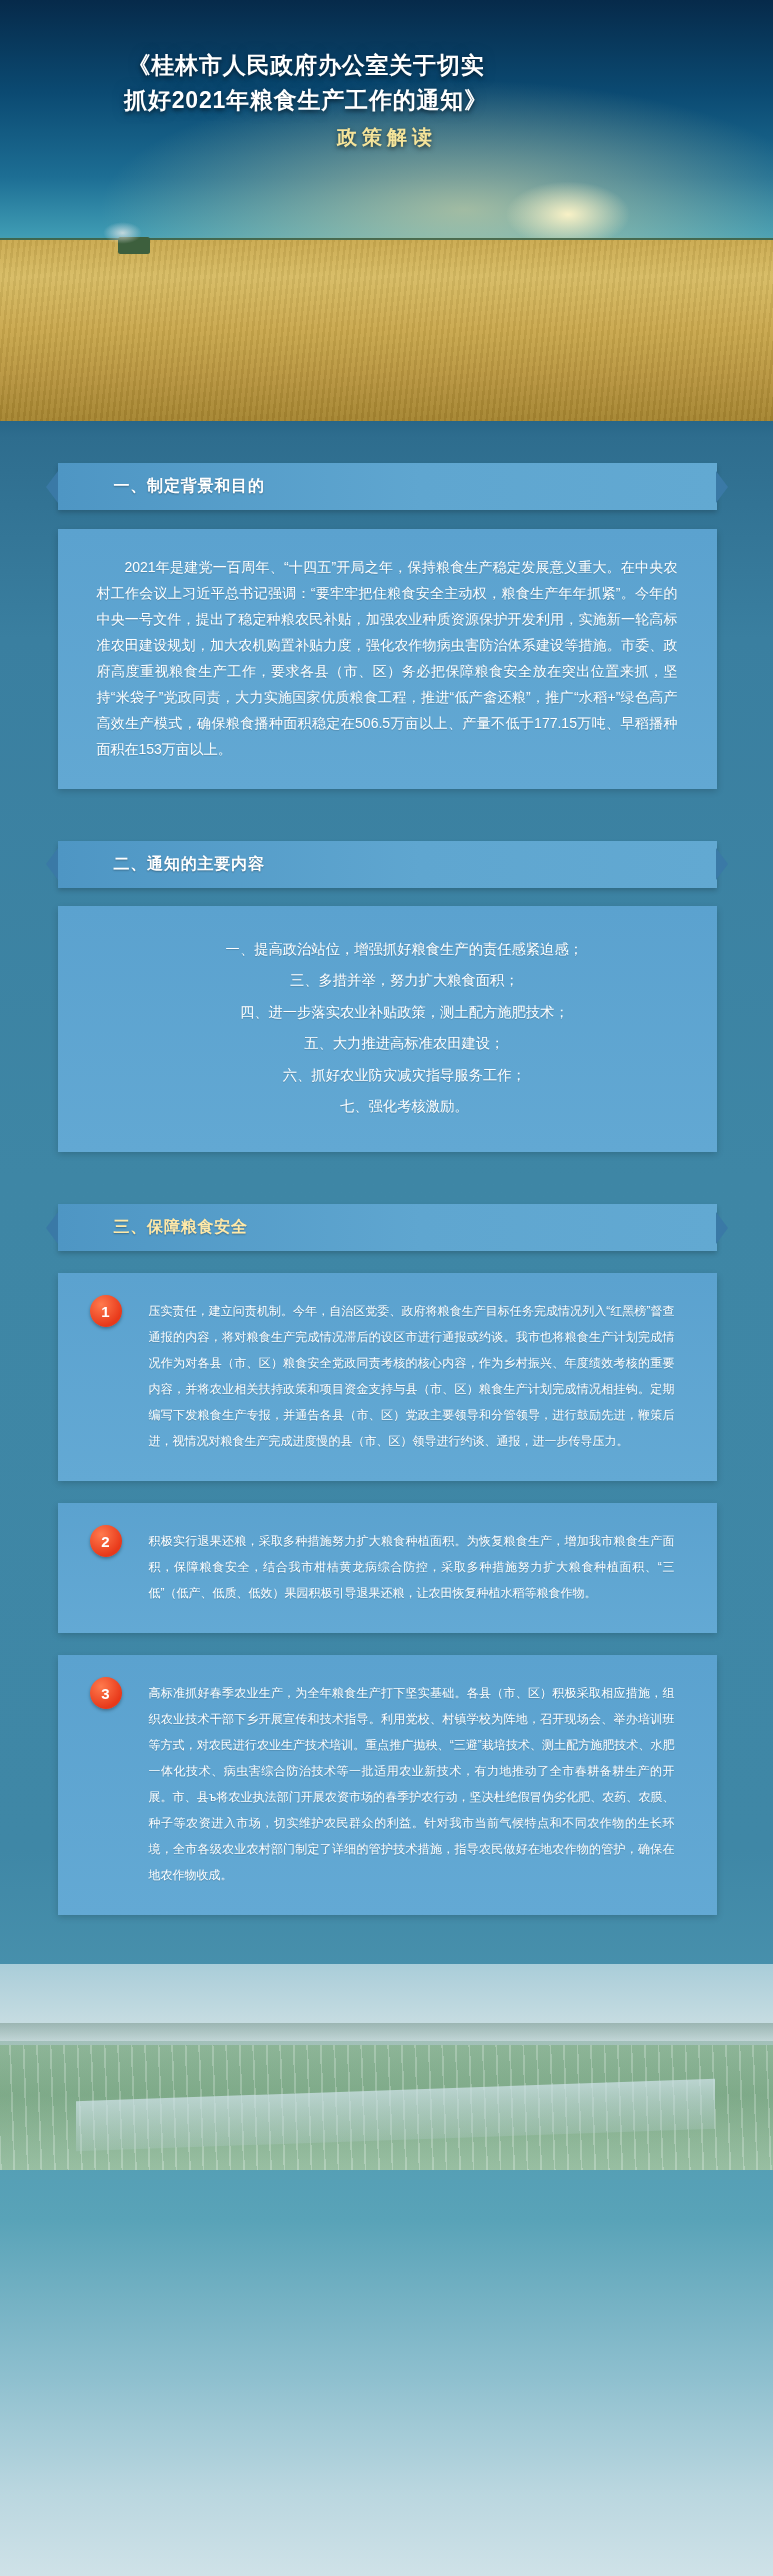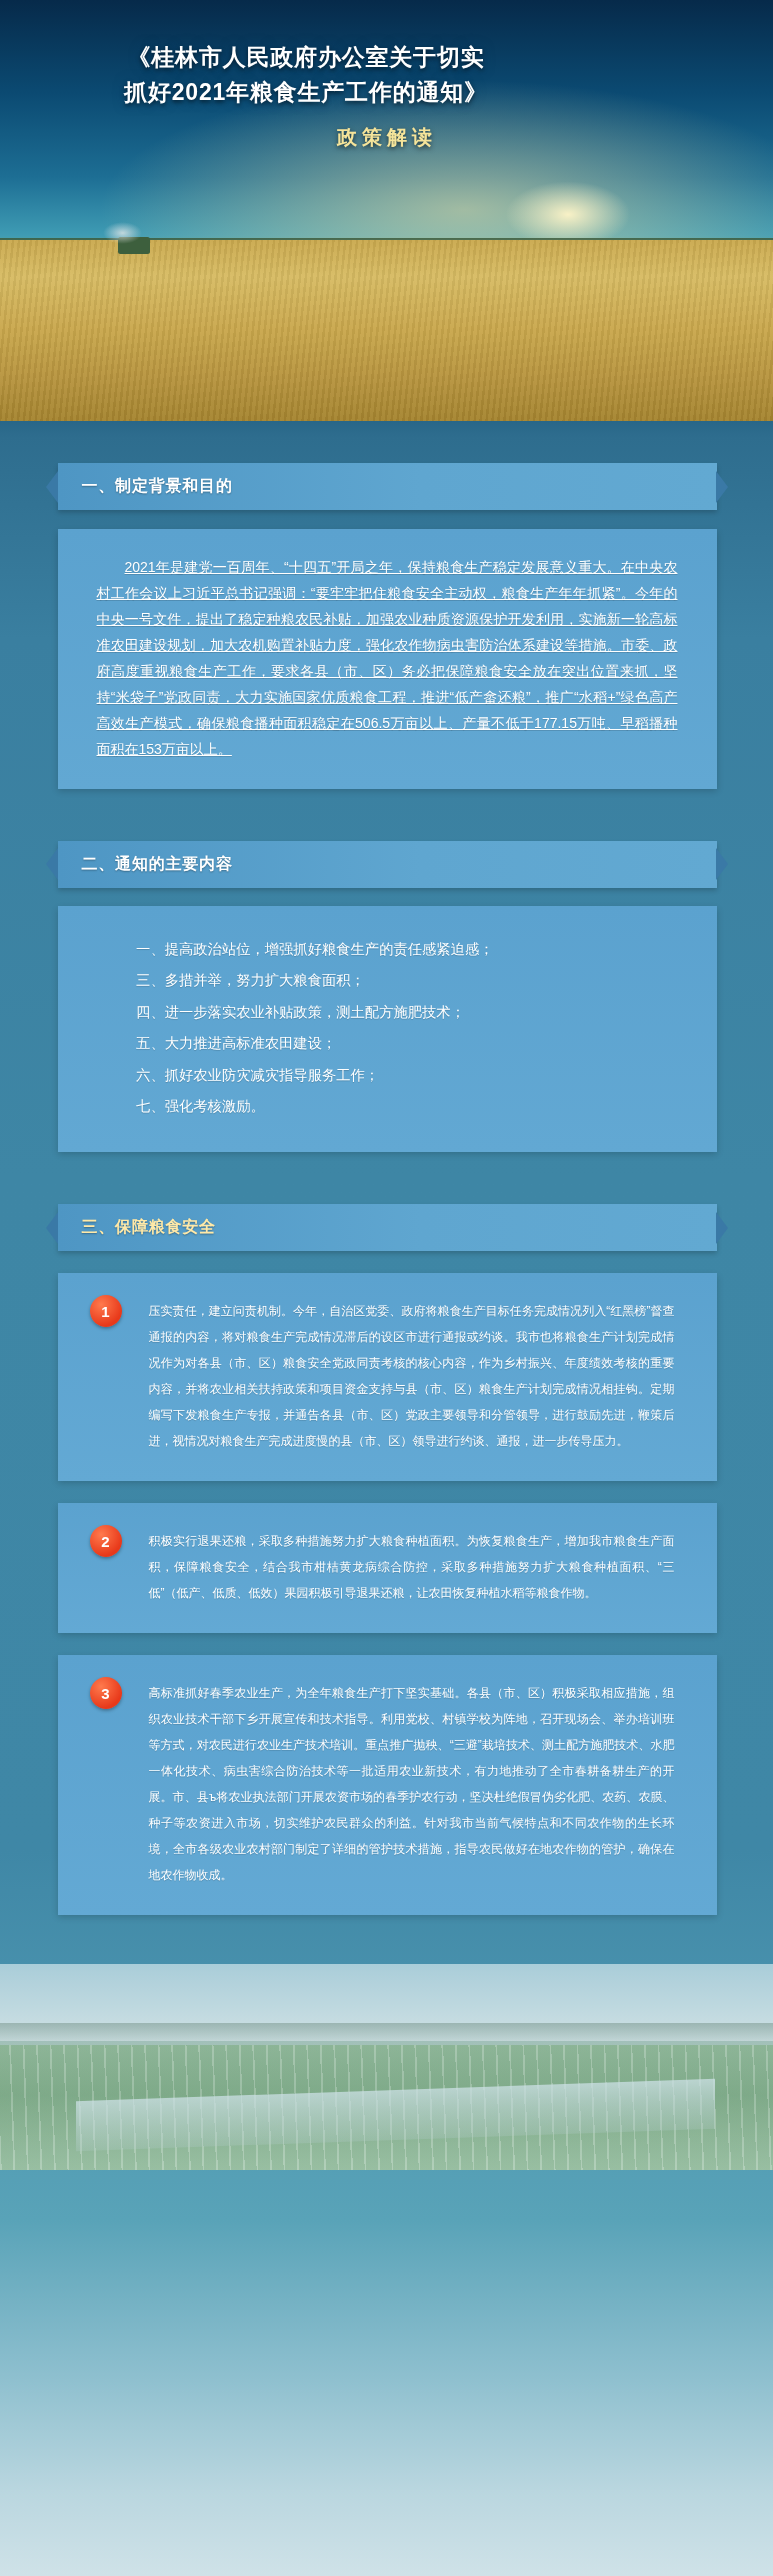--- a/index.html
+++ b/index.html
@@ -61,21 +61,21 @@
   .hero .tractor {
     position: absolute; left: 118px; top: 237px; width: 32px; height: 17px;
     background: #3d5f3d; border-radius: 2.5px;
   }
   .hero .tractor:after {
     content:""; position:absolute; left:-15px; top:-15px; width:39px; height:22px;
     background: radial-gradient(ellipse at center, rgba(235,235,235,0.75), rgba(235,235,235,0) 70%);
   }
 
   .hero-title {
-    position: absolute; left: 0; top: 40px; width: 612px;
+    position: absolute; left: 0; top: 48px; width: 612px;
     text-align: center;
     z-index: 5;
   }
   .hero-title .line {
     font-size: 23px;
     font-weight: bold;
     letter-spacing: 0.8px;
     line-height: 35px;
     color: #ffffff;
     text-shadow: 0 1.7px 4.2px rgba(0,0,0,0.55), 0 0 11.8px rgba(10,60,100,0.8);
@@ -116,21 +116,21 @@
   }
   .sec-head:after {
     content: "";
     position: absolute; right: -11.8px; top: 7.6px;
     width: 0; height: 0;
     border-top: 16px solid transparent;
     border-bottom: 16px solid transparent;
     border-left: 12.6px solid #3a79a6;
   }
   .sec-head .label {
-    padding-left: 24px;
+    padding-left: 56px;
     font-size: 16px;
     font-weight: bold;
     color: #ffffff;
     letter-spacing: 0.8px;
     text-shadow: 0 0.8px 1.7px rgba(0,0,0,0.3);
   }
   .sec-head.amber .label { color: #ffe9a8; }
 
   .card {
     position: relative;
@@ -140,32 +140,32 @@
     box-shadow: 0 2.5px 6.7px rgba(0,0,0,0.18);
     padding: 25px 39px 27px 39px;
   }
   .card p {
     margin: 0;
     font-size: 14px;
     line-height: 26px;
     color: #ffffff;
     text-align: justify;
     text-shadow: 0 0.8px 0.8px rgba(0,0,0,0.16);
-    text-decoration: underline;
   }
   .card p.indent { text-indent: 2em; }
 
   .list-card { padding: 29px 44px 29px 50px; }
   .list-card .li {
     margin: 0 0 3.4px 0;
     font-size: 14.3px;
     line-height: 28px;
     color: #ffffff;
     text-indent: 2em;
     text-shadow: 0 0.8px 0.8px rgba(0,0,0,0.16);
+    text-align: center;
   }
 
   .num-card {
     position: relative;
     margin: 22px auto 0 auto;
     width: 659px;
     background: linear-gradient(180deg,#5ba2cf 0%, #63a9d4 100%);
     box-shadow: 0 2.5px 6.7px rgba(0,0,0,0.18);
     padding: 25px 42px 27px 91px;
     min-height: 101px;

